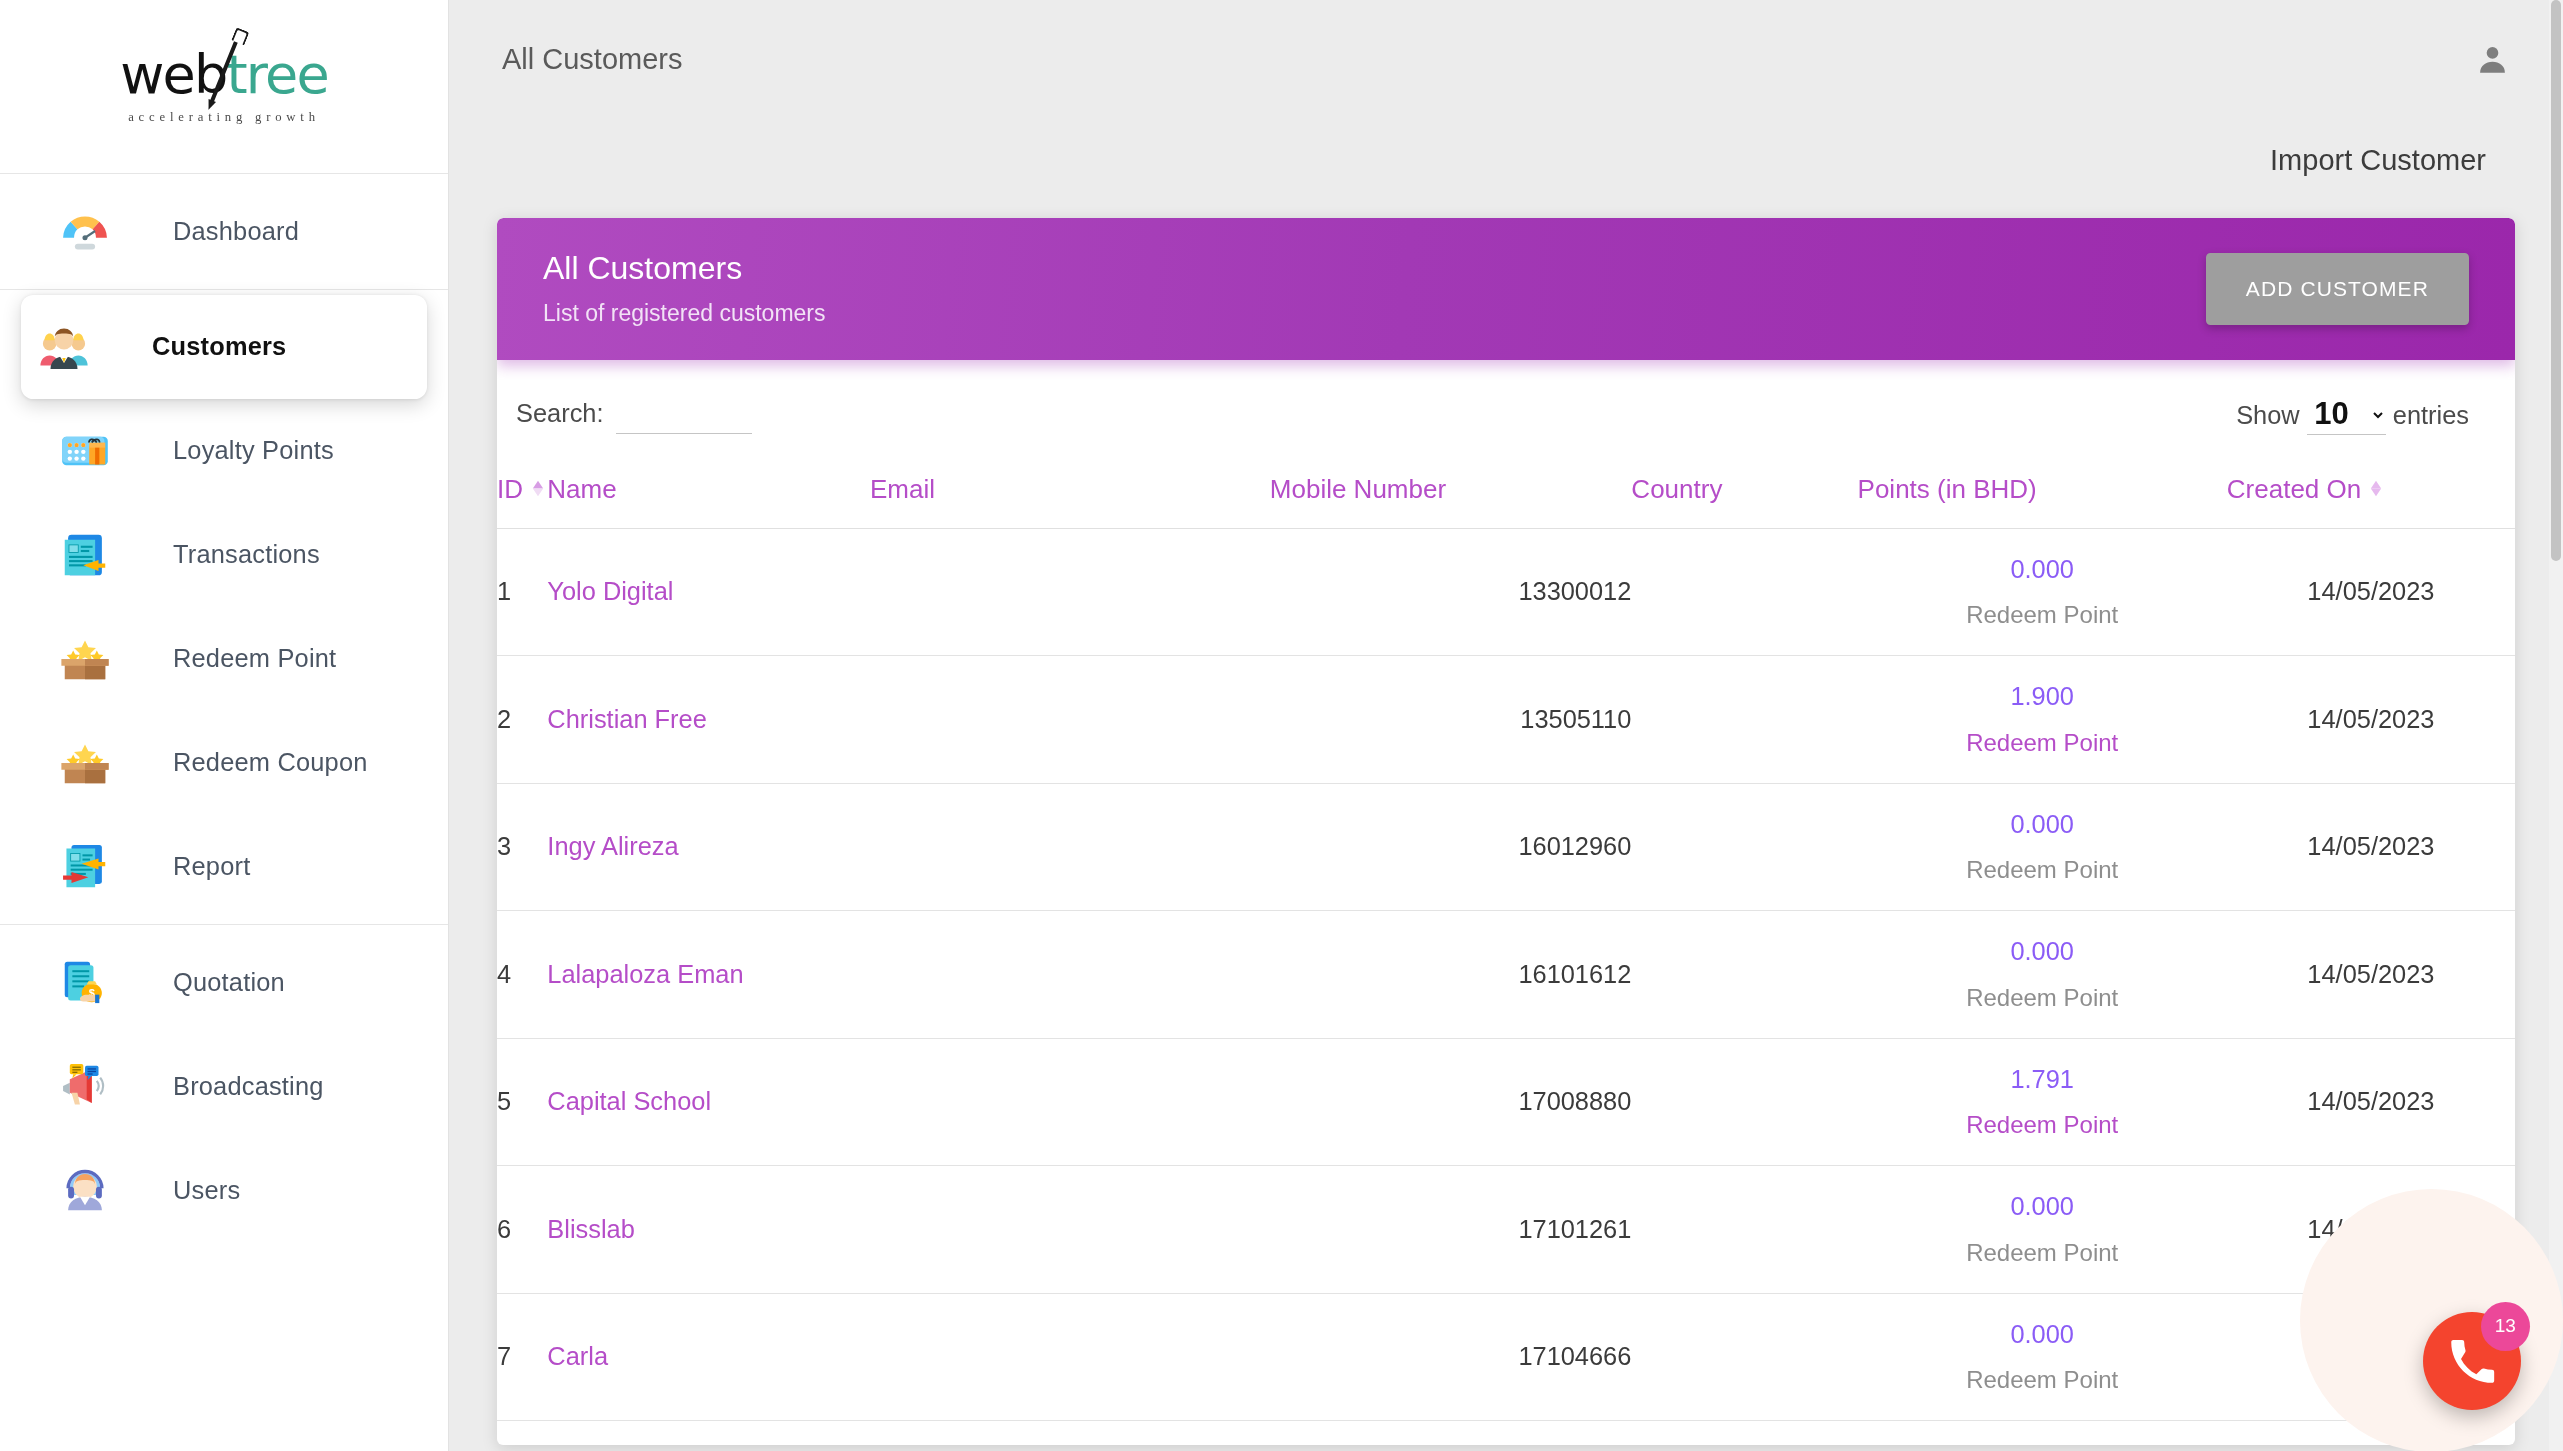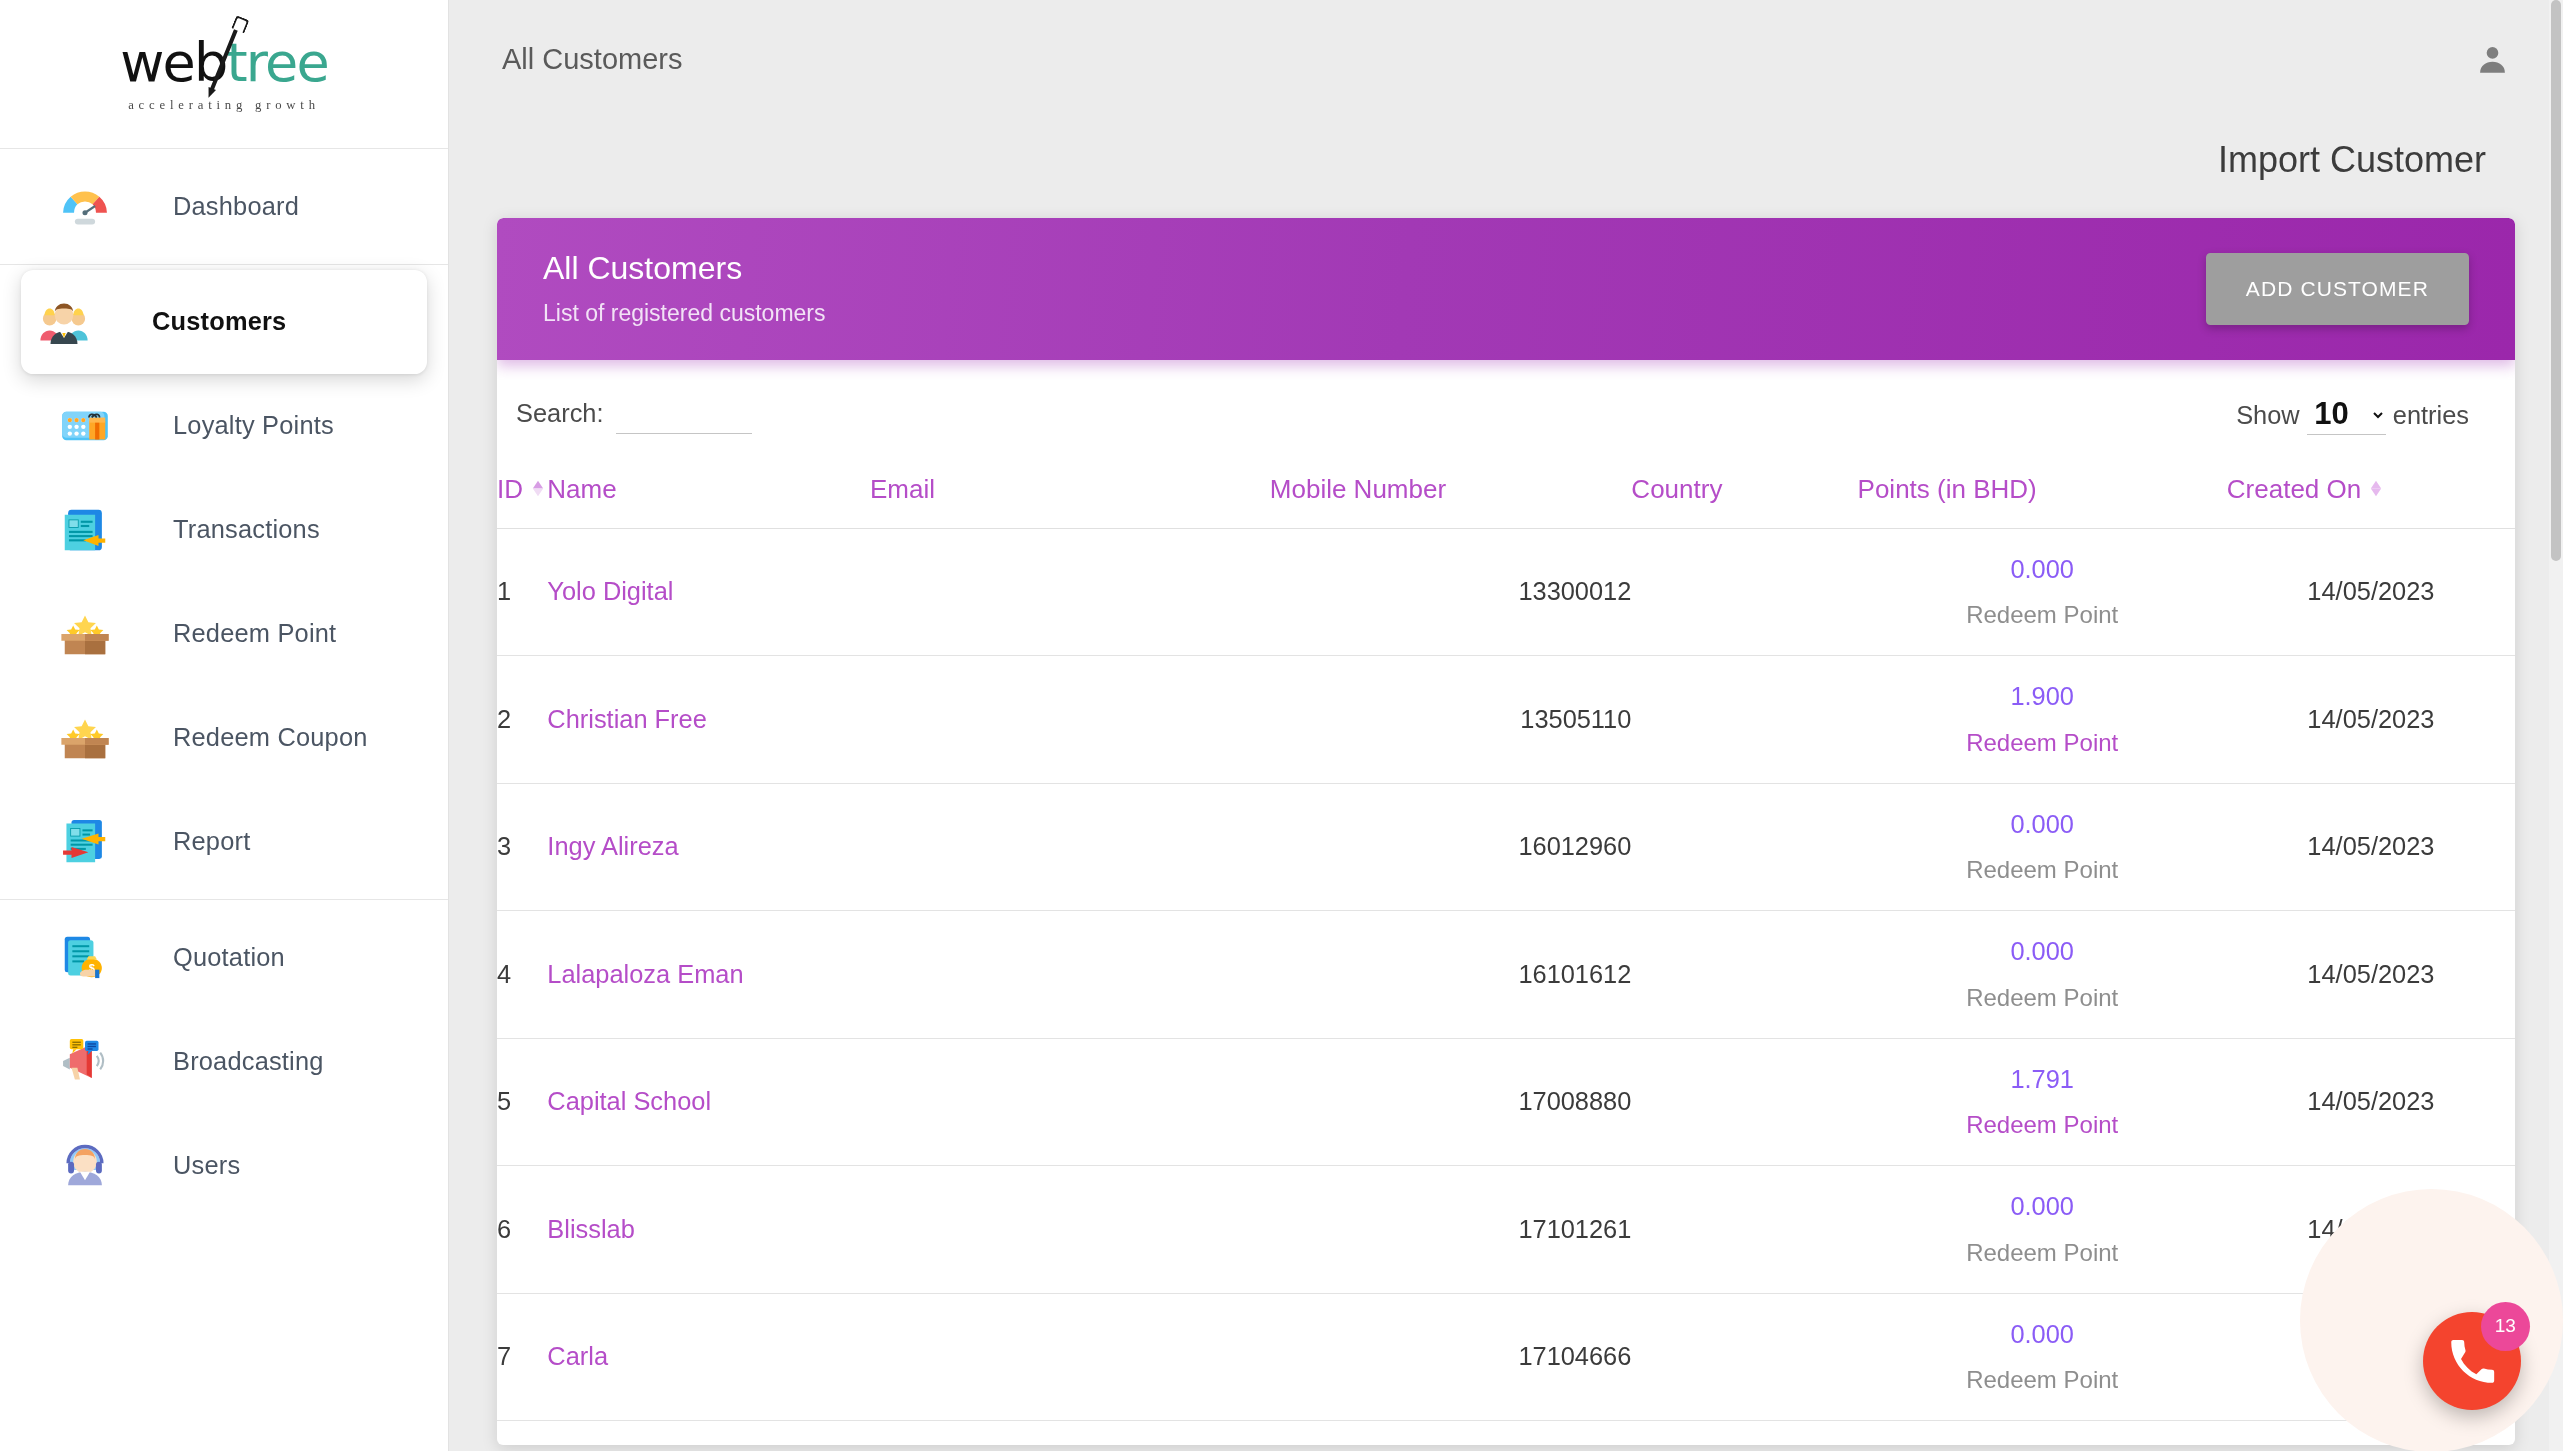--- a/index.html
+++ b/index.html
@@ -15,21 +15,21 @@
   
   .sidebar {
     width: 449px; height: 1452px;
     background: #ffffff;
     border-right: 0.9px solid #e2e2e2;
     flex: 0 0 449px;
     position: relative;
     overflow: hidden;
   }
   .logo-wrap {
-    height: 149px;
+    height: 174px;
     display: flex; align-items: center; justify-content: center;
     border-bottom: 0.9px solid #e6e6e6;
   }
   .logo { text-align: center; position: relative; }
   .logo-main {
     font-family: "DejaVu Sans", sans-serif;
     font-size: 54px; font-weight: 400; letter-spacing: -1.8px;
     line-height: 1; position: relative; display: inline-block;
   }
   .logo-web { color: #111111; }
@@ -98,21 +98,21 @@
     justify-content: space-between;
     padding: 0 53px 0 53px;
   }
   .breadcrumb { font-size: 29px; color: #5a5a5a; }
   .user-ico { width: 35px; height: 35px; opacity: .72; }
 
   .import-row {
     display: flex; justify-content: flex-end;
     padding: 0 77px 0 0; height: 84px; align-items: center;
   }
-  .import-link { font-size: 36px; color: #3c3c3c; cursor: pointer; }
+  .import-link { font-size: 29px; color: #3c3c3c; cursor: pointer; }
 
   .card {
     margin: 16px 48px 0 48px;
     background: #ffffff;
     border-radius: 6.1px;
     box-shadow: 0 3.5px 16px rgba(0,0,0,0.13);
     overflow: hidden;
     position: relative;
     height: 1227px;
   }

